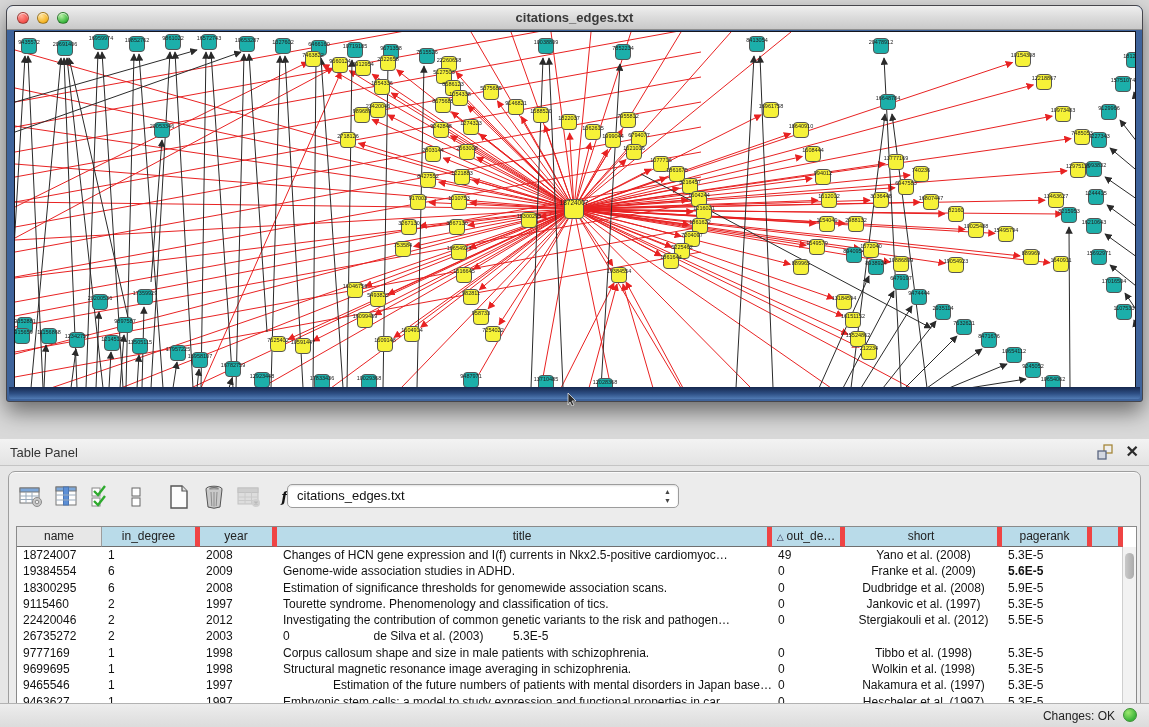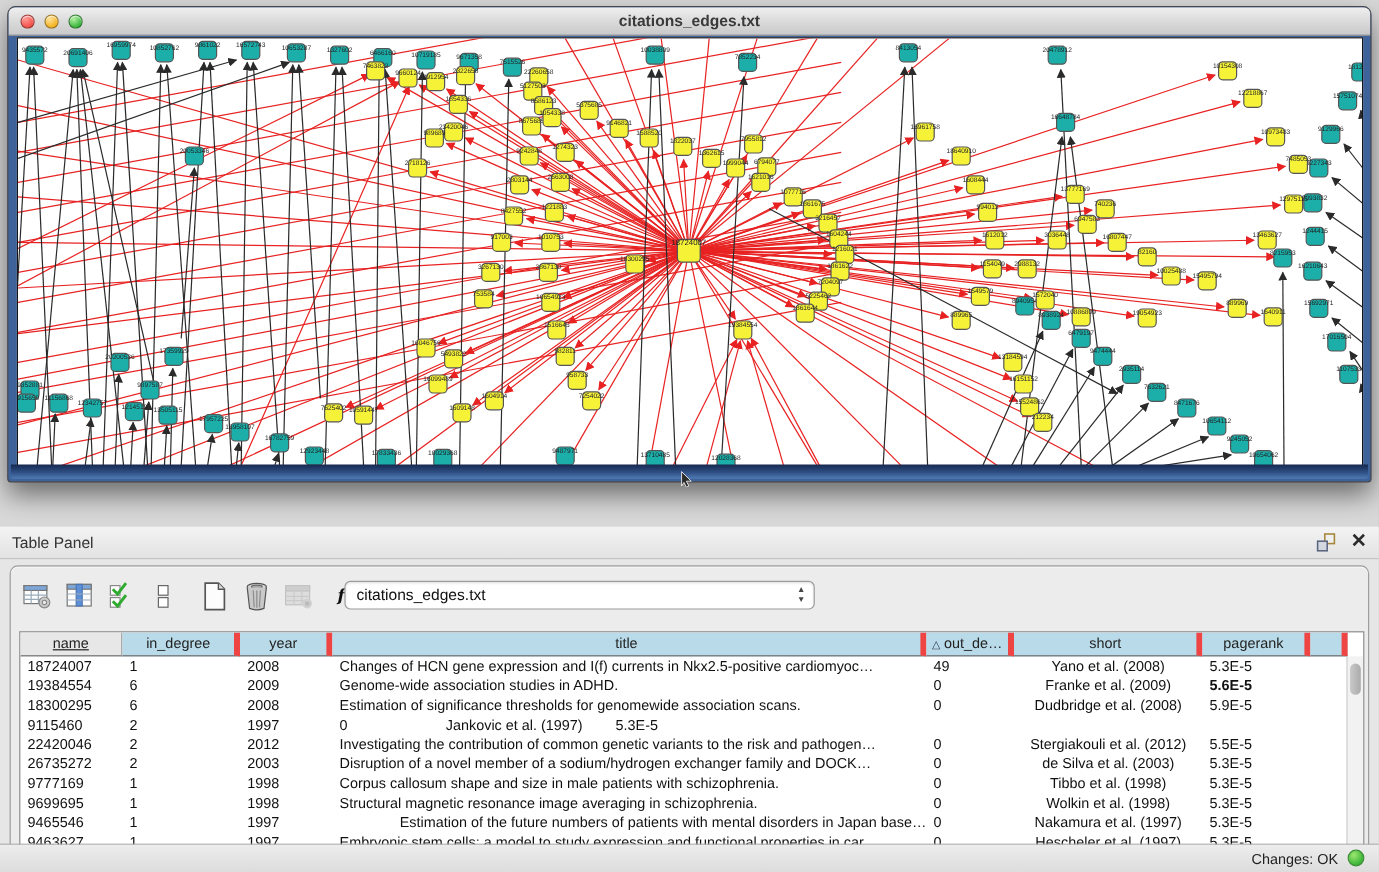--- a/index.html
+++ b/index.html
@@ -985,21 +985,21 @@
       </div>
     </div>
 
     <div class="dropdown">
       <span>citations_edges.txt</span>
       <div class="dd-arrows">▲<br>▼</div>
     </div>
 
     <div class="grid">
       <div class="grid-header" id="grid-header">
-          <div class="hcell gray" style="width: 85px; text-decoration: underline;"><span>name</span></div>
+          <div class="hcell gray" style="width: 85px;"><span>name</span></div>
           <div class="hcell" style="width: 98px;"><span>in_degree</span></div>
           <div class="hcell" style="width: 77px;"><span>year</span></div>
           <div class="hcell" style="width: 495px;"><span>title</span></div>
           <div class="hcell" style="width: 73px;"><span class="sort-tri">△</span><span>out_de…</span></div>
           <div class="hcell" style="width: 157px;"><span>short</span></div>
           <div class="hcell" style="width: 90px;"><span>pagerank</span></div>
           <div class="hcell" style="width: 31px;"><span></span></div>
         </div>
       <div class="grid-body" id="grid-body">
           <div class="grow">
@@ -1029,40 +1029,40 @@
             <div class="gcell" style="width: 495px;">Estimation of significance thresholds for genomewide association scans.</div>
             <div class="gcell" style="width: 73px;">0</div>
             <div class="gcell center" style="width: 157px;">Dudbridge et al. (2008)</div>
             <div class="gcell" style="width: 90px;">5.9E-5</div>
             <div class="gcell" style="width: 31px;"></div>
           </div>
           <div class="grow">
             <div class="gcell" style="width: 85px;">9115460</div>
             <div class="gcell" style="width: 98px;">2</div>
             <div class="gcell" style="width: 77px;">1997</div>
+            <div class="gcell" style="width: 495px;">Tourette syndrome. Phenomenology and classification of tics.</div>
             <div class="gcell" style="width: 73px;">0</div>
             <div class="gcell center" style="width: 157px;">Jankovic et al. (1997)</div>
             <div class="gcell" style="width: 90px;">5.3E-5</div>
             <div class="gcell" style="width: 31px;"></div>
           </div>
           <div class="grow">
             <div class="gcell" style="width: 85px;">22420046</div>
             <div class="gcell" style="width: 98px;">2</div>
             <div class="gcell" style="width: 77px;">2012</div>
             <div class="gcell" style="width: 495px;">Investigating the contribution of common genetic variants to the risk and pathogen…</div>
             <div class="gcell" style="width: 73px;">0</div>
             <div class="gcell center" style="width: 157px;">Stergiakouli et al. (2012)</div>
             <div class="gcell" style="width: 90px;">5.5E-5</div>
             <div class="gcell" style="width: 31px;"></div>
           </div>
           <div class="grow">
             <div class="gcell" style="width: 85px;">26735272</div>
             <div class="gcell" style="width: 98px;">2</div>
             <div class="gcell" style="width: 77px;">2003</div>
-            <div class="gcell" style="width: 495px;">Disruption of a novel member of a sodium/hydrogen exchanger family and DOCK…</div>
             <div class="gcell" style="width: 73px;">0</div>
             <div class="gcell center" style="width: 157px;">de Silva et al. (2003)</div>
             <div class="gcell" style="width: 90px;">5.3E-5</div>
             <div class="gcell" style="width: 31px;"></div>
           </div>
           <div class="grow">
             <div class="gcell" style="width: 85px;">9777169</div>
             <div class="gcell" style="width: 98px;">1</div>
             <div class="gcell" style="width: 77px;">1998</div>
             <div class="gcell" style="width: 495px;">Corpus callosum shape and size in male patients with schizophrenia.</div>

